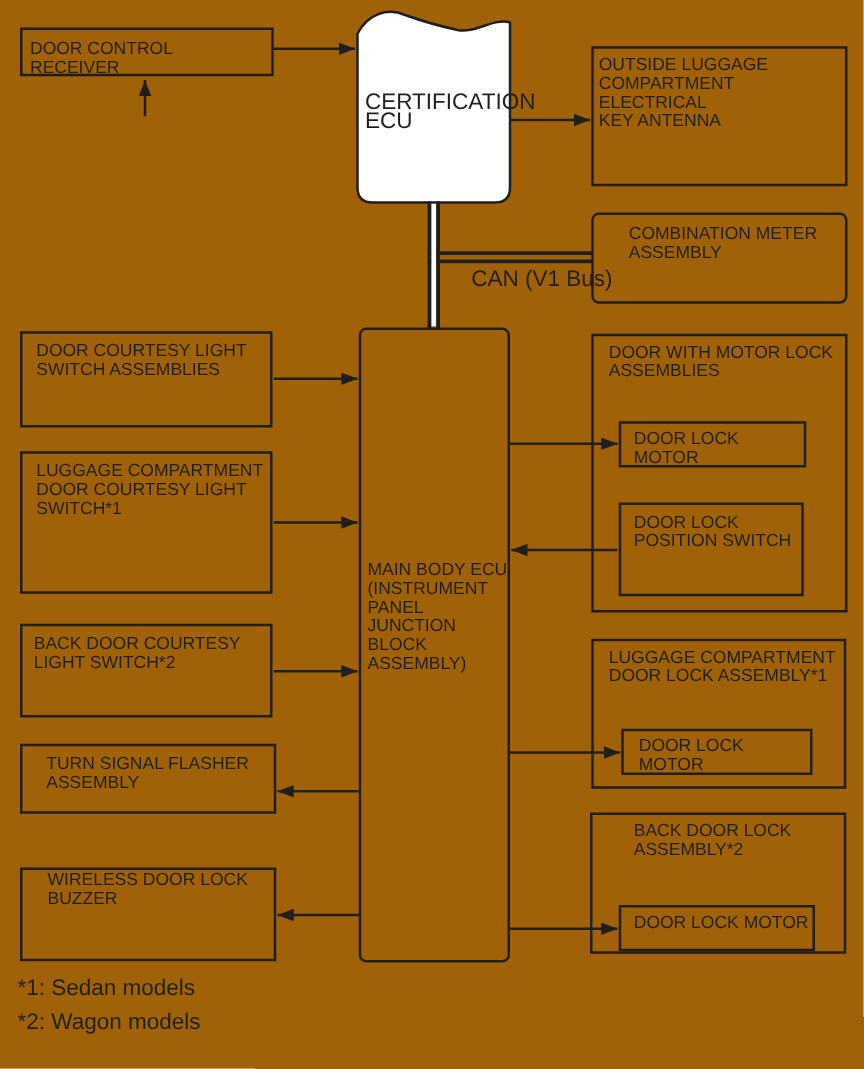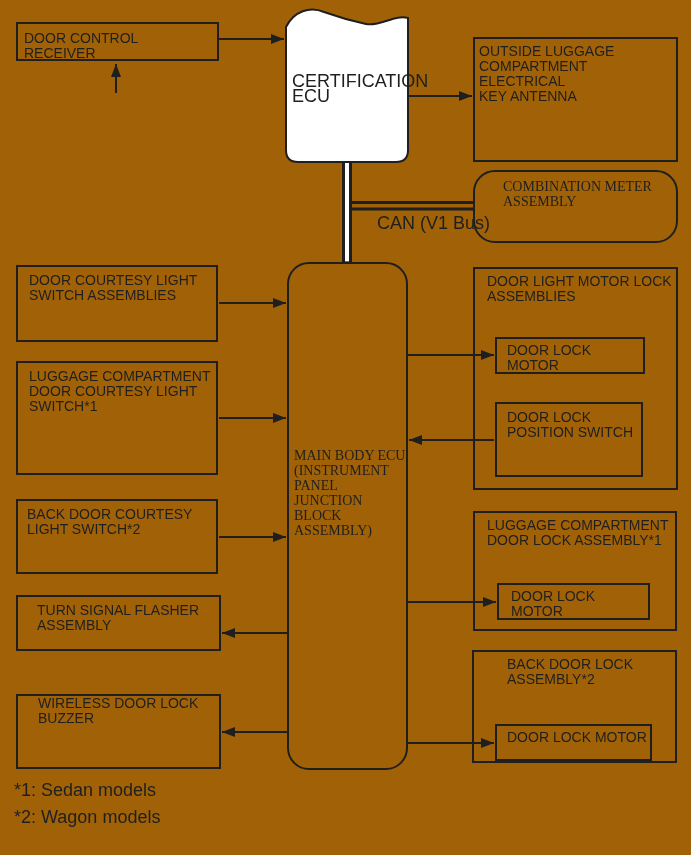--- a/index.html
+++ b/index.html
@@ -16,21 +16,21 @@
     position: absolute;
     left: 0; top: 0;
     width: 691px; height: 855px;
   }
   .box {
     position: absolute;
     box-sizing: border-box;
     border: 2px solid #1f1f1f;
     background: transparent;
   }
-  .rounded { border-radius: 22px; font-family: Liberation Serif, serif; }
+  .rounded { border-radius: 6px; }
   .lbl {
     display: block;
     font-size: 14px;
     line-height: 15px;
     white-space: pre-line;
     color: #1f1f1f;
   }
   .free-lbl {
     position: absolute;
     font-size: 18px;
@@ -81,21 +81,21 @@
   </svg>
 
   <div class="box" style="left:16px;top:22px;width:203px;height:39px;padding:7px 4px 0 6px">
     <span class="lbl">DOOR CONTROL RECEIVER</span>
   </div>
 
 
   <div class="free-lbl" style="left:292px;top:74px;width:112px">CERTIFICATION
 ECU</div>
 
-  <div class="box" style="left:473px;top:37px;width:205px;height:125px;padding:5px 2px 0 4px">
+  <div class="box" style="left:473px;top:37px;width:205px;height:112px;padding:5px 2px 0 4px">
     <span class="lbl">OUTSIDE LUGGAGE
 COMPARTMENT ELECTRICAL
 KEY ANTENNA</span>
   </div>
 
   <div class="box rounded" style="left:473px;top:170px;width:205px;height:73px;padding:7px 4px 0 28px">
     <span class="lbl">COMBINATION METER
 ASSEMBLY</span>
   </div>
 
@@ -130,21 +130,21 @@
     <span class="lbl">TURN SIGNAL FLASHER
 ASSEMBLY</span>
   </div>
 
   <div class="box" style="left:16px;top:694px;width:205px;height:75px;padding:0 4px 0 20px">
     <span class="lbl">WIRELESS DOOR LOCK
 BUZZER</span>
   </div>
 
   <div class="box" style="left:473px;top:267px;width:205px;height:223px;padding:5px 2px 0 12px">
-    <span class="lbl">DOOR LIGHT MOTOR LOCK
+    <span class="lbl">DOOR WITH MOTOR LOCK
 ASSEMBLIES</span>
   </div>
   <div class="box" style="left:495px;top:337px;width:150px;height:37px;padding:4px 2px 0 10px">
     <span class="lbl">DOOR LOCK MOTOR</span>
   </div>
   <div class="box" style="left:495px;top:402px;width:148px;height:75px;padding:6px 2px 0 10px">
     <span class="lbl">DOOR LOCK
 POSITION SWITCH</span>
   </div>
 

